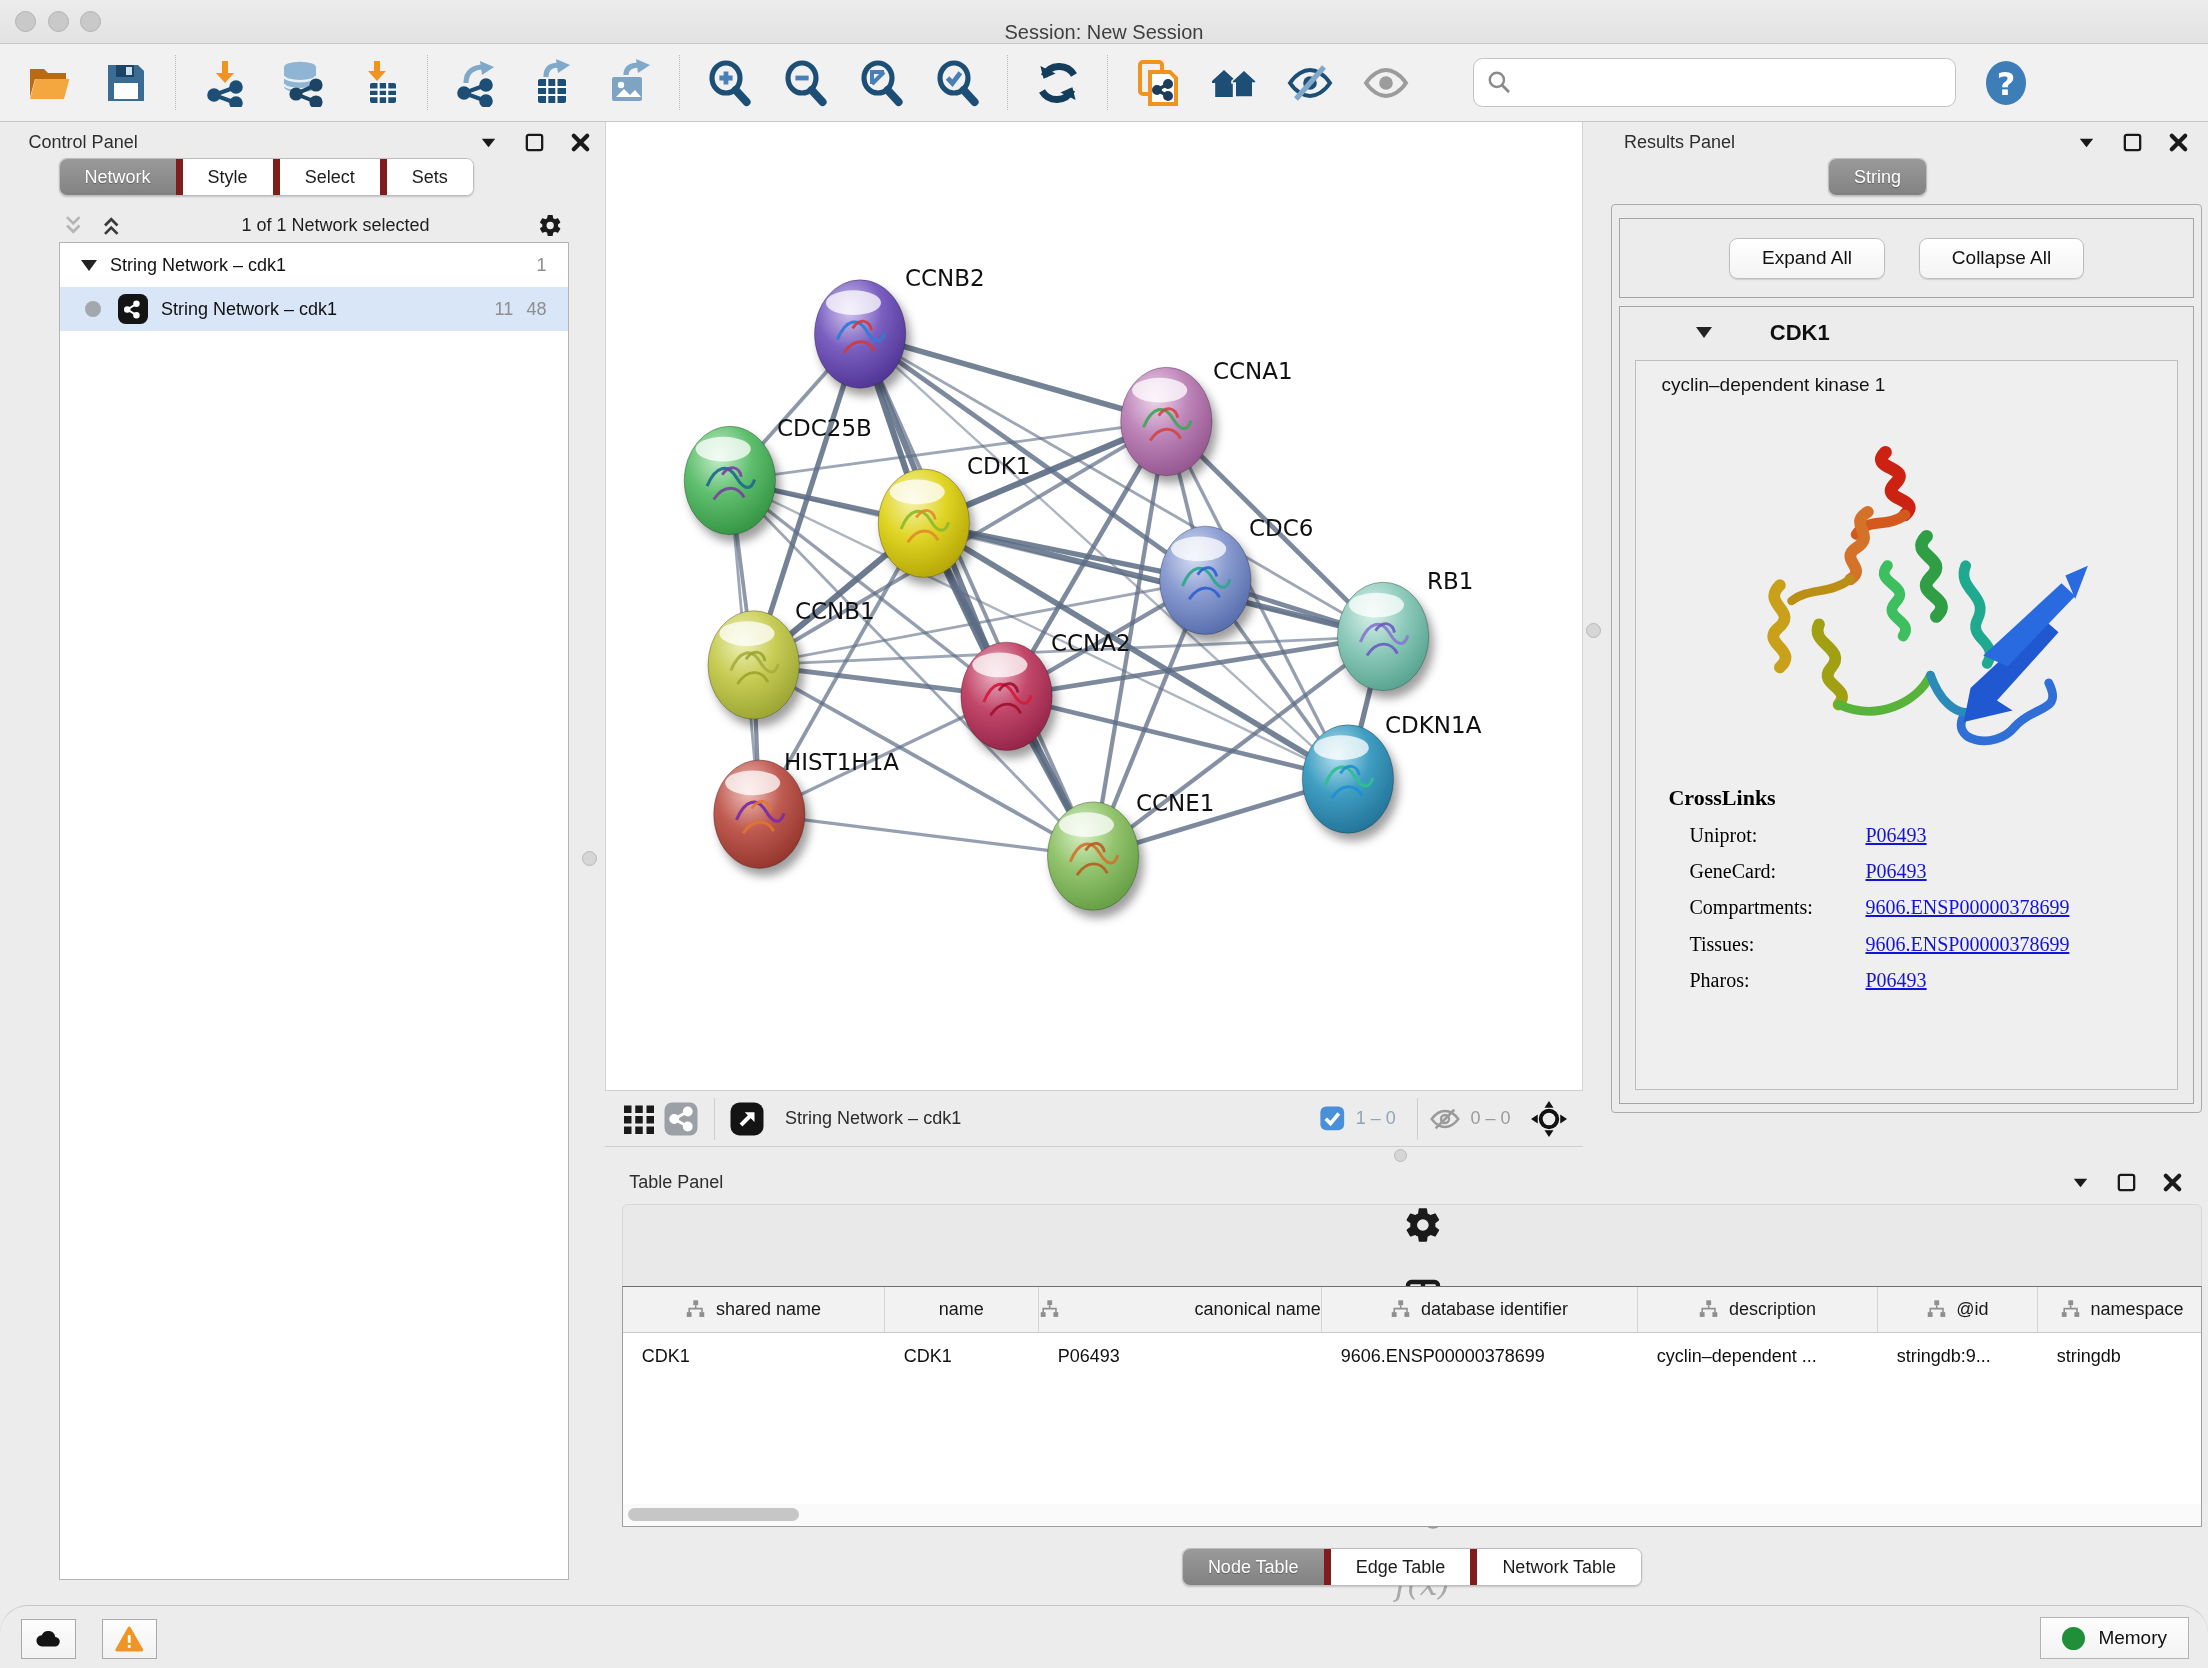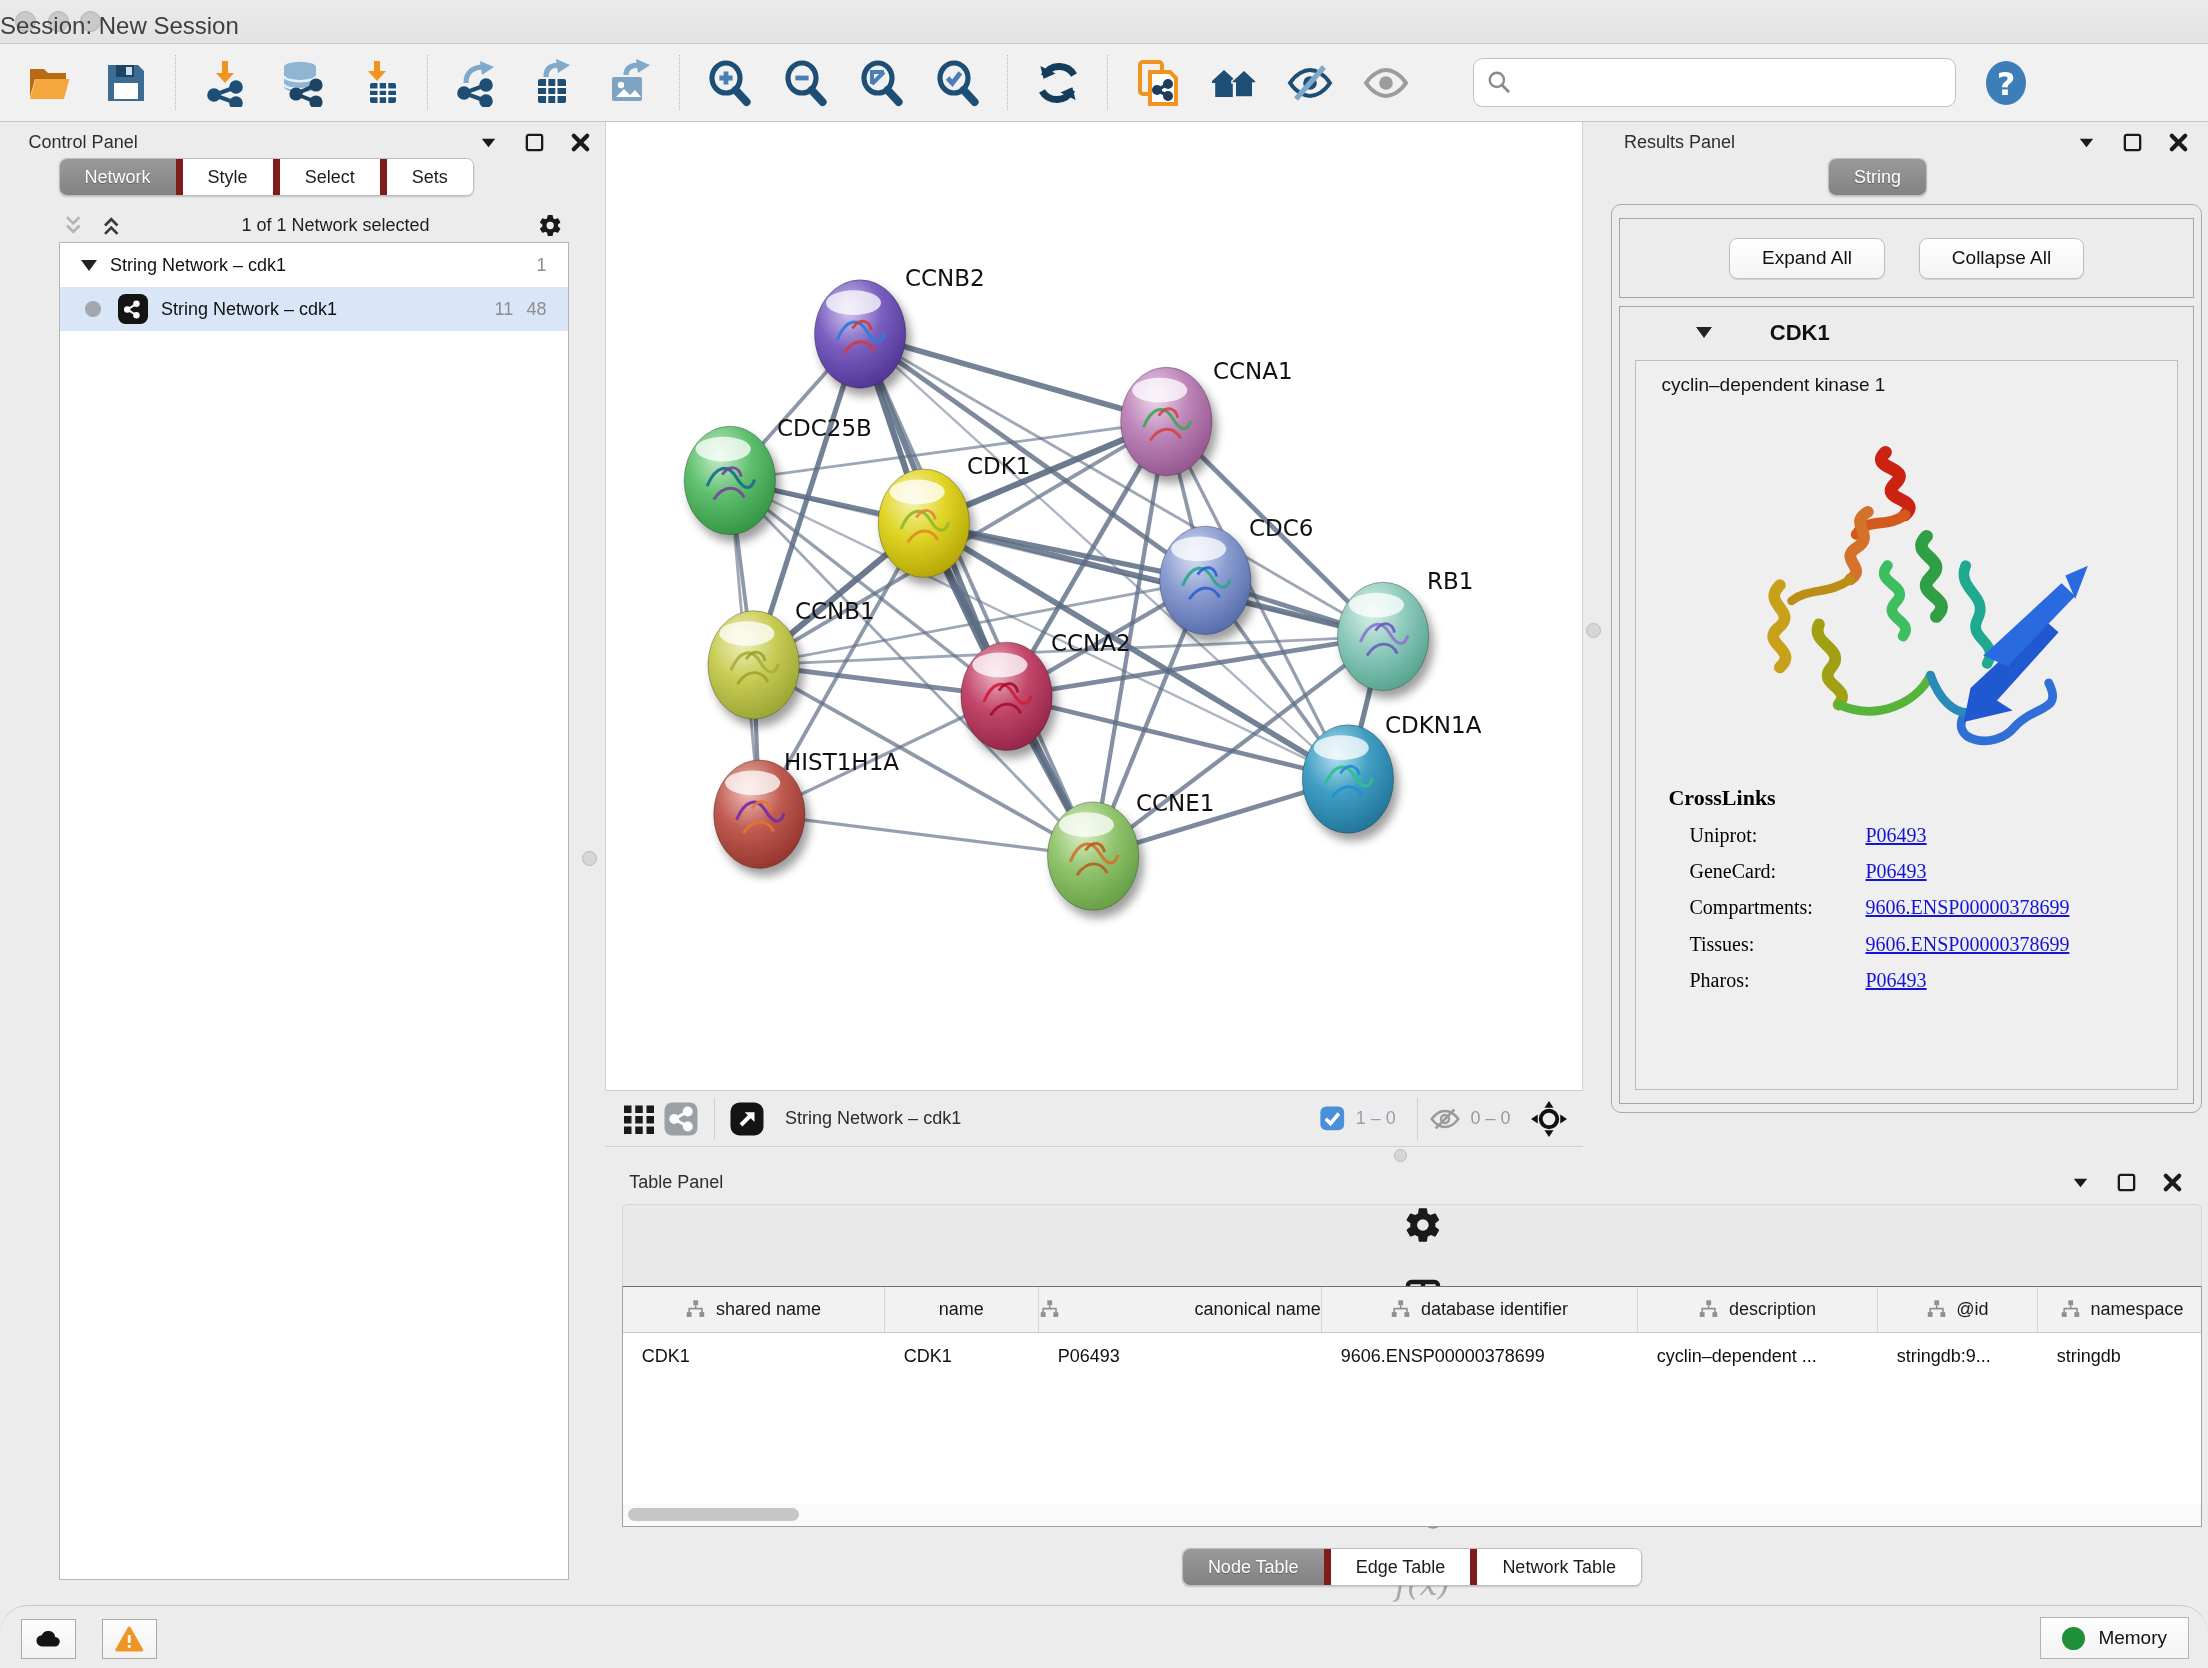--- a/index.html
+++ b/index.html
@@ -5,21 +5,21 @@
   * { margin:0; padding:0; box-sizing:border-box; }
   html,body { width:2208px; height:1668px; }
   body { font-family:"Liberation Sans", sans-serif; background:#ececec; position:relative; overflow:hidden; }
 
   .window { position:absolute; inset:0; background:#ececec; }
 
   
   .titlebar { position:absolute; left:0; top:0; right:0; height:44px; background:linear-gradient(#ececec,#e2e2e2); border-bottom:1px solid #c9c9c9; }
   .traffic { position:absolute; top:11.4px; width:21px; height:21px; border-radius:50%; background:#c9c9c9; border:1px solid #b3b3b3; }
   .t1{left:15px} .t2{left:48px} .t3{left:80px}
-  .win-title { position:absolute; top:12px; left:0; right:0; font-size:24px; color:#3f3f3f; }
+  .win-title { position:absolute; top:21px; left:0; right:0; text-align:center; font-size:20px; color:#3f3f3f; }
 
   
   .toolbar { position:absolute; left:0; top:44px; right:0; height:78px; background:#f1f1f1; border-bottom:1px solid #c6c6c6; display:flex; align-items:center; }
   .tb-group { display:flex; align-items:center; gap:27px; padding:0 25px; }
   .tb-sep { width:0; height:55px; border-left:1.9px dotted #b8b8b8; }
   .tbtn { width:49px; height:49px; display:flex; align-items:center; justify-content:center; }
   .tbtn svg { width:48px; height:48px; }
   .searchbox { margin-left:38px; width:483px; height:49px; background:#fff; border:1px solid #c2c2c2; border-radius:9.5px; display:flex; align-items:center; padding:0 11.4px; }
   .searchbox svg { width:28.5px; height:28.5px; }
   .searchbox input { border:none; outline:none; flex:1; font-size:17px; margin-left:7.6px; background:transparent; }
@@ -60,21 +60,21 @@
   .nb-title { font-size:18px; color:#2c2c2c; margin-left:17px; flex:1; }
   .nb-count { font-size:18px; color:#93a3b5; margin:0 9.5px; }
   .nb-count2 { font-size:18px; color:#9a9a9a; margin:0 9.5px; }
   .node-label { position:absolute; font-family:"DejaVu Sans", sans-serif; font-size:23px; color:#101010; white-space:nowrap; }
   .splitter-dot { position:absolute; width:15px; height:15px; border-radius:50%; background:#d6d6d6; border:1px solid #b9b9b9; }
 
   
   .results-panel { position:absolute; left:1609px; top:122px; right:0; height:1042px; }
   .rp-head { position:absolute; left:15px; top:9.5px; }
   .rp-tab { position:absolute; left:219px; top:36px; }
-  .rp-body { position:absolute; left:1.9px; top:82px; right:5.7px; bottom:51px; border:1px solid #ababab; border-radius:10px; background:#ececec; }
+  .rp-body { position:absolute; left:1.9px; top:82px; right:5.7px; bottom:51px; border:1px solid #ababab; border-radius:4px; background:#ececec; }
   .rp-expandbox { position:absolute; left:7.6px; top:13.3px; right:7.6px; height:80px; border:1px solid #a5a5a5; display:flex; align-items:center; justify-content:center; gap:34px; }
   .btn { background:linear-gradient(#ffffff,#f4f4f4); border:1px solid #bdbdbd; border-radius:8.6px; font-size:19px; color:#111; padding:8.6px 32px; box-shadow:0 1px 1px rgba(0,0,0,.12); }
   .rp-protein-box { position:absolute; left:7.6px; top:101px; right:7.6px; bottom:7.6px; border:1px solid #a5a5a5; }
   .rp-prot-head { position:absolute; left:0; top:0; right:0; height:51px; display:flex; align-items:center; }
   .rp-prot-head .disc { margin-left:76px; }
   .rp-prot-name { font-size:22px; font-weight:bold; color:#101010; margin-left:44px; }
   .rp-prot-inner { position:absolute; left:15px; top:53px; right:15px; bottom:13.3px; border:1px solid #bdbdbd; background:#efefef; overflow:hidden; }
   .rp-desc { font-size:19px; color:#141414; margin:13.3px 0 0 25px; }
   .rp-protsvg { display:block; margin:23px auto 0 auto; }
   .crosslinks { font-family:"Liberation Serif", serif; margin:13.3px 0 0 32px; }

